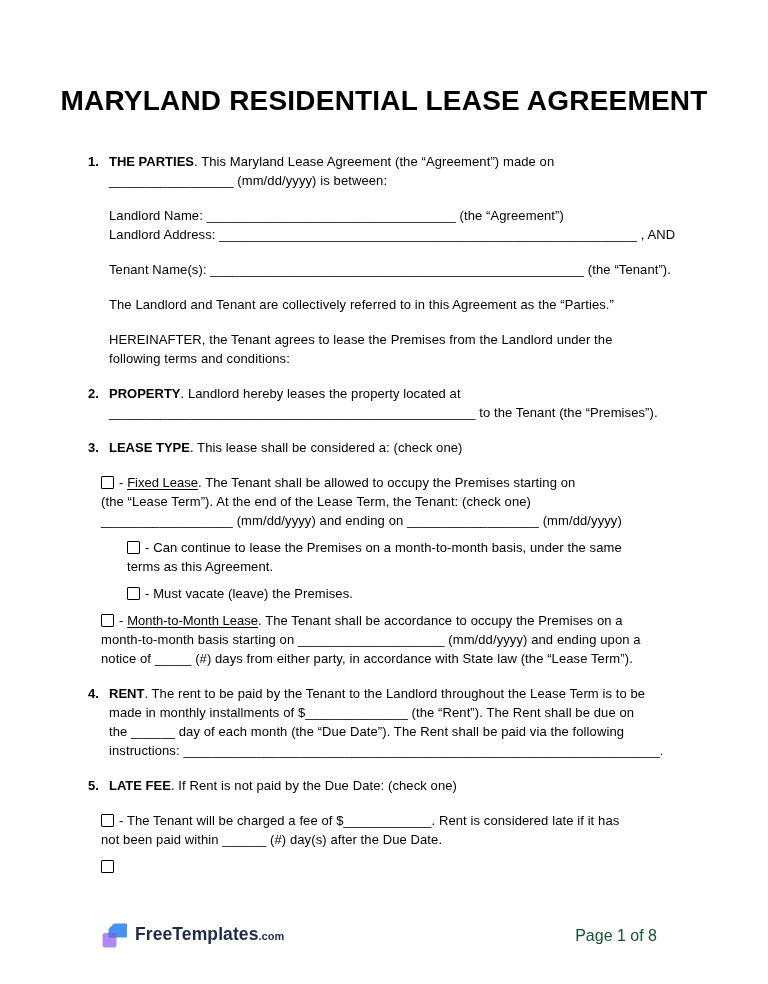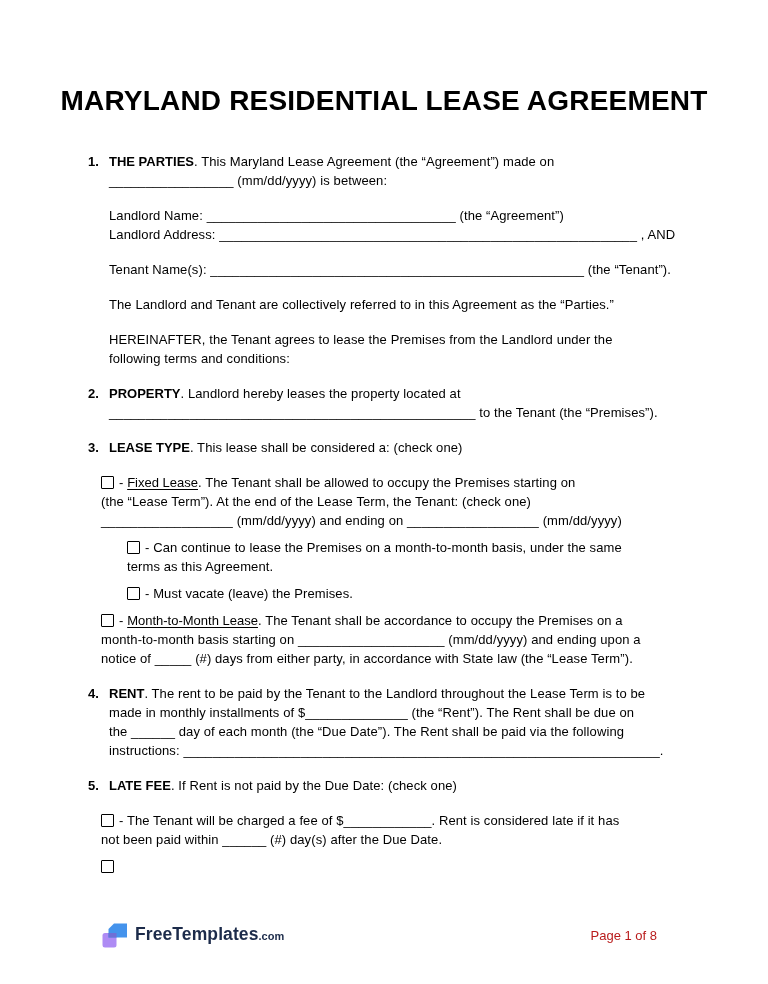--- a/index.html
+++ b/index.html
@@ -30,21 +30,21 @@
     border-radius: 1px; margin-right: 5px; vertical-align: -1.5px; background: #fff;
   }
   .footer {
     position: absolute; left: 102px; right: 111px; top: 922px;
     display: flex; align-items: center; justify-content: space-between;
   }
   .brand { display: flex; align-items: center; gap: 7px; }
   .brand-text { display: flex; align-items: baseline; }
   .brand-name { font-size: 17.5px; font-weight: 700; color: #1c2b4a; letter-spacing: 0.1px; }
   .brand-tld { font-size: 11px; font-weight: 700; color: #1c2b4a; }
-  .page-num { font-size: 13px; color: #b91c1c; }
+  .page-num { font-size: 16px; color: #14532d; }
 </style>
 </head>
 <body>
 
 <div class="page">
 
   <div class="title">MARYLAND RESIDENTIAL LEASE AGREEMENT</div>
 
   <div class="doc-body">
       <div class="block section">

